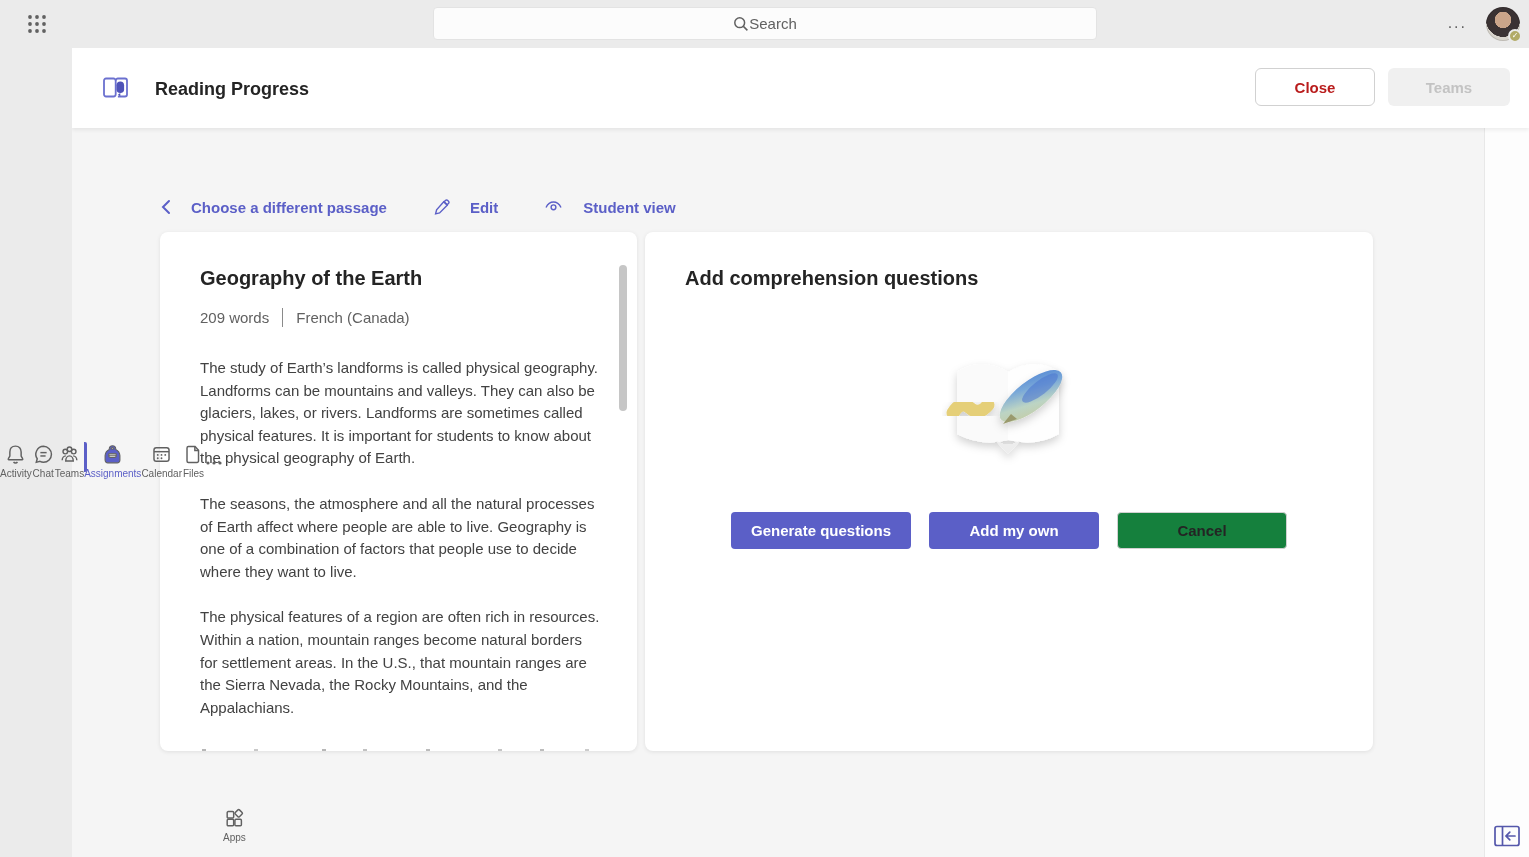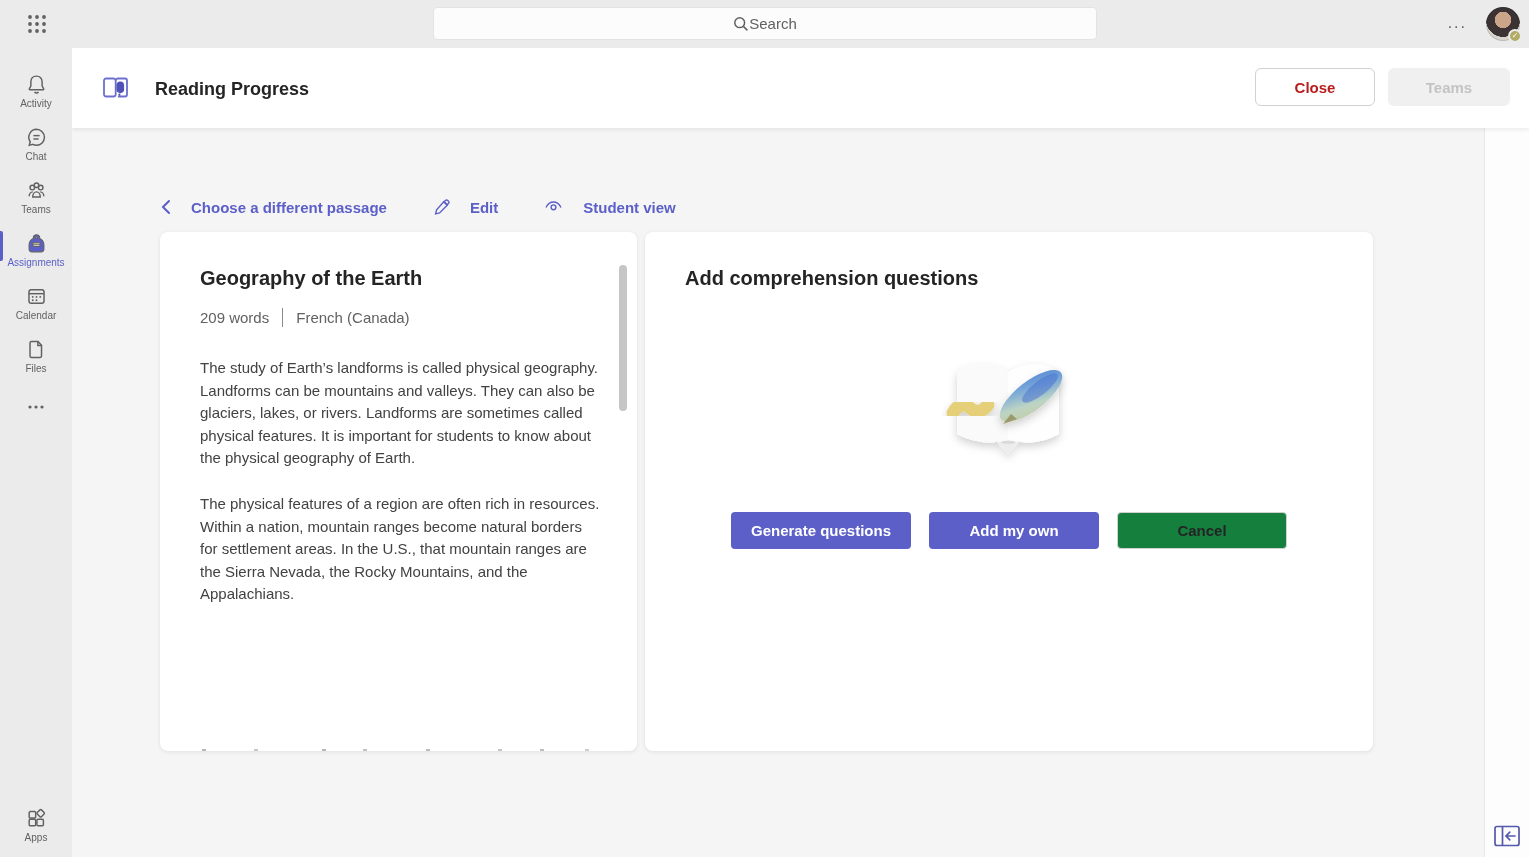--- a/index.html
+++ b/index.html
@@ -14,21 +14,21 @@
     color:#616161; font-size:15px; cursor:text; }
   .top-more { position:absolute; right:62px; top:16px; color:#616161; font-size:16px; letter-spacing:2px; cursor:pointer; line-height:14px; }
   .avatar { position:absolute; right:9px; top:7px; width:34px; height:34px; border-radius:50%;
     background:radial-gradient(circle at 50% 38%, #caa58a 0 30%, #3a3233 31% 62%, #d8d4cc 63%);
     box-shadow:inset 0 0 0 1px rgba(0,0,0,.12); cursor:pointer; }
   .presence { position:absolute; right:-2px; bottom:-2px; width:14px; height:14px; border-radius:50%;
     background:#b2ab67; border:2px solid #ebebeb; color:#fff; font-size:8px; line-height:10px; text-align:center; }
 
   
   .sidebar { position:absolute; left:0; top:48px; bottom:0; width:72px; background:#ebebeb; z-index:20;
-    display:flex; flex-direction:column; align-items:center; padding-top:16px; }
+    display:flex; flex-direction:row; align-items:center; padding-top:16px; }
   .nav-item { position:relative; width:72px; padding:9px 0 8px; display:flex; flex-direction:column;
     align-items:center; gap:2px; cursor:pointer; }
   .nav-item .lbl { font-size:10px; color:#616161; }
   .nav-item svg { stroke:#616161; }
   .nav-item.active .lbl { color:#5b5fc7; }
   .nav-item.active::before { content:""; position:absolute; left:0; top:8px; width:3px; height:30px;
     background:#5b5fc7; border-radius:0 2px 2px 0; }
   .nav-more { padding:14px 0; cursor:pointer; }
   .nav-apps { margin-top:auto; margin-bottom:6px; }
 
@@ -231,20 +231,21 @@
 
     <div class="card card-passage">
       <div class="card-title">Geography of the Earth</div>
       <div class="meta">
         <span>209 words</span>
         <span class="sep"></span>
         <span>French (Canada)</span>
       </div>
       <div class="passage-text">
         <p>The study of Earth’s landforms is called physical geography. Landforms can be mountains and valleys. They can also be glaciers, lakes, or rivers. Landforms are sometimes called physical features. It is important for students to know about the physical geography of Earth.</p>
+        <p>The seasons, the atmosphere and all the natural processes of Earth affect where people are able to live. Geography is one of a combination of factors that people use to decide where they want to live.</p>
         <p>The physical features of a region are often rich in resources. Within a nation, mountain ranges become natural borders for settlement areas. In the U.S., that mountain ranges are the Sierra Nevada, the Rocky Mountains, and the Appalachians.</p>
       </div>
       <div class="clipped-glyphs">
           <i></i>
         </div>
       <div class="scroll-thumb"></div>
     </div>
 
     <div class="card card-questions">
       <div class="card-title">Add comprehension questions</div>

